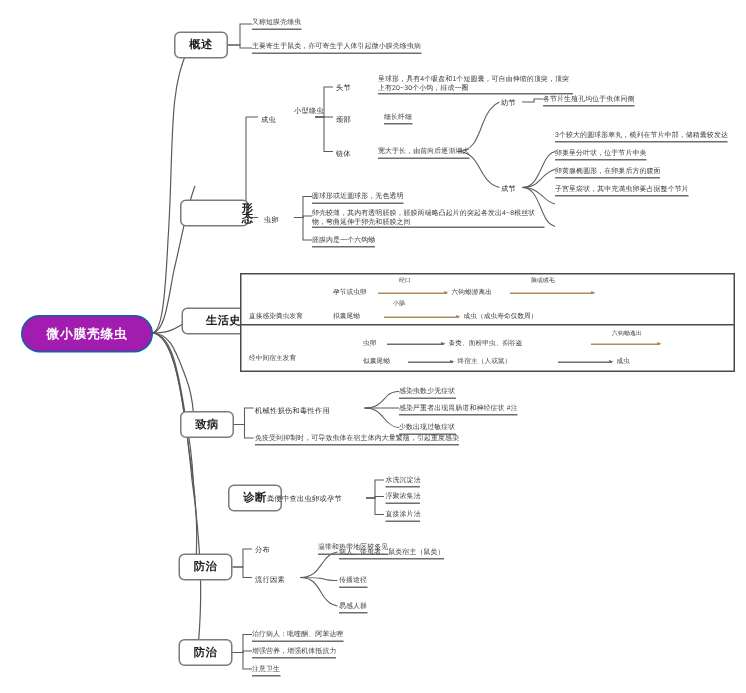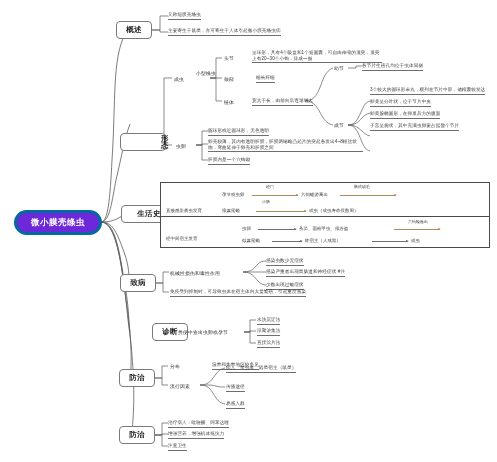--- a/index.html
+++ b/index.html
@@ -9,22 +9,22 @@
     color:#2b2b2b;
   }
   #canvas{position:absolute;left:0;top:0;width:497px;height:462px;}
   svg.links{position:absolute;left:0;top:0;width:497px;height:462px;pointer-events:none;}
   svg.links path{fill:none;stroke:#5a5a5a;stroke-width:0.8;}
   svg.links path.thin{stroke-width:0.7;}
 
   
   .root{
     position:absolute;
-    background:#6d28d9;
-    border:3px solid #0369a1;
+    background:#a21caf;
+    border:1px solid #0369a1;
     border-radius:13px;
     color:#ffffff;
     font-size:8.5px;
     font-weight:bold;
     letter-spacing:0.5px;
     display:flex;align-items:center;justify-content:center;
     box-sizing:border-box;
     text-align:right;
     line-height:1;
   }

